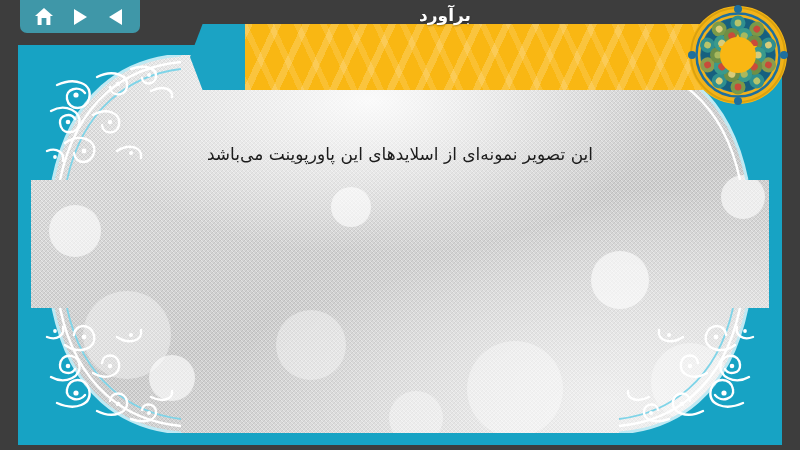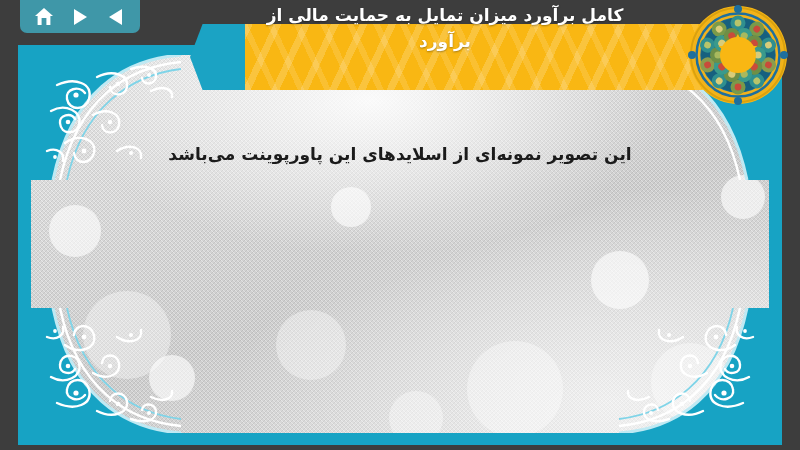--- a/index.html
+++ b/index.html
@@ -96,21 +96,21 @@
     position:absolute;right:10px;top:3px;width:104px;height:104px;z-index:50;
   }
   #medallion svg{display:block;}
 
   
   #body-text{
     position:absolute;left:40px;right:40px;top:135px;
     direction:rtl;text-align:center;
     color:#1b1b1b;z-index:30;
   }
-  .bline{font-size:17px;line-height:38px;font-weight:700;white-space:nowrap;}
+  .bline{font-size:17px;line-height:38px;font-weight:400;white-space:nowrap;}
 </style>
 </head>
 <body>
 
 <div id="navbar">
   <div class="navbtn" title="back">
     <span>
       <svg width="16" height="18" viewBox="0 0 16 18">
           <polygon points="14,1 14,17 1,9" fill="#ffffff"></polygon>
         </svg>
@@ -251,21 +251,20 @@
     </div>
   </div>
 </div>
 
 <div id="banner-wrap">
   <div id="ribbon-tail"></div>
   <div id="banner"></div>
 </div>
 
 <div id="title">
-  <div>کامل برآورد میزان تمایل به حمایت مالی از</div>
   <div>برآورد</div>
 </div>
 
 <div id="medallion">
   <svg width="104" height="104" viewBox="0 0 104 104">
     <circle cx="52" cy="52" r="49" fill="#f9b713"></circle>
     <circle cx="52" cy="52" r="47" fill="none" stroke="#d9a111" stroke-width="2"></circle>
     <circle cx="52" cy="52" r="44" fill="#1e6f9e"></circle>
     <circle cx="52" cy="52" r="44" fill="none" stroke="#f0b21c" stroke-width="2.5"></circle>
     <circle cx="52" cy="52" r="39" fill="none" stroke="#f0b21c" stroke-width="2.5"></circle>

